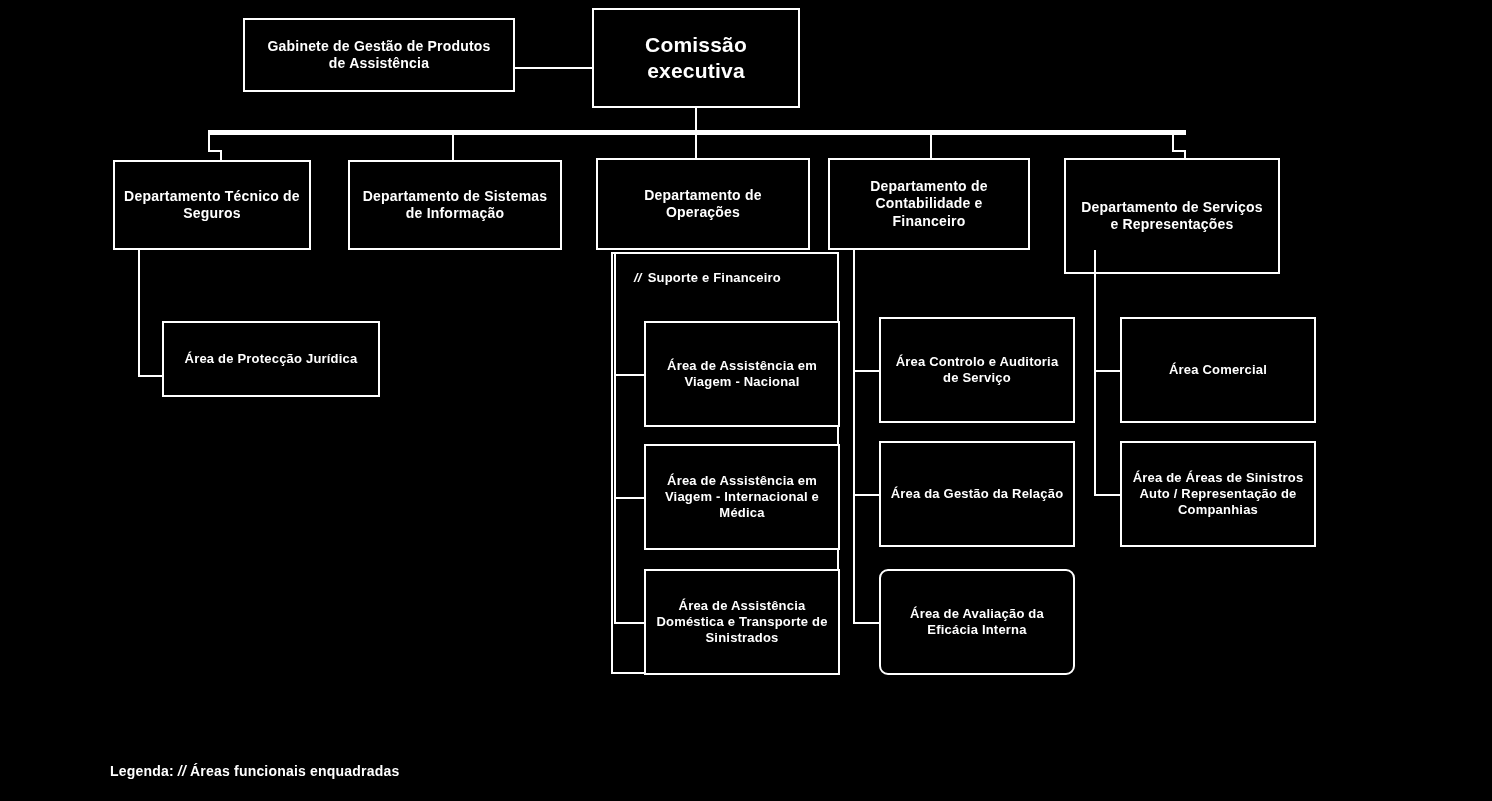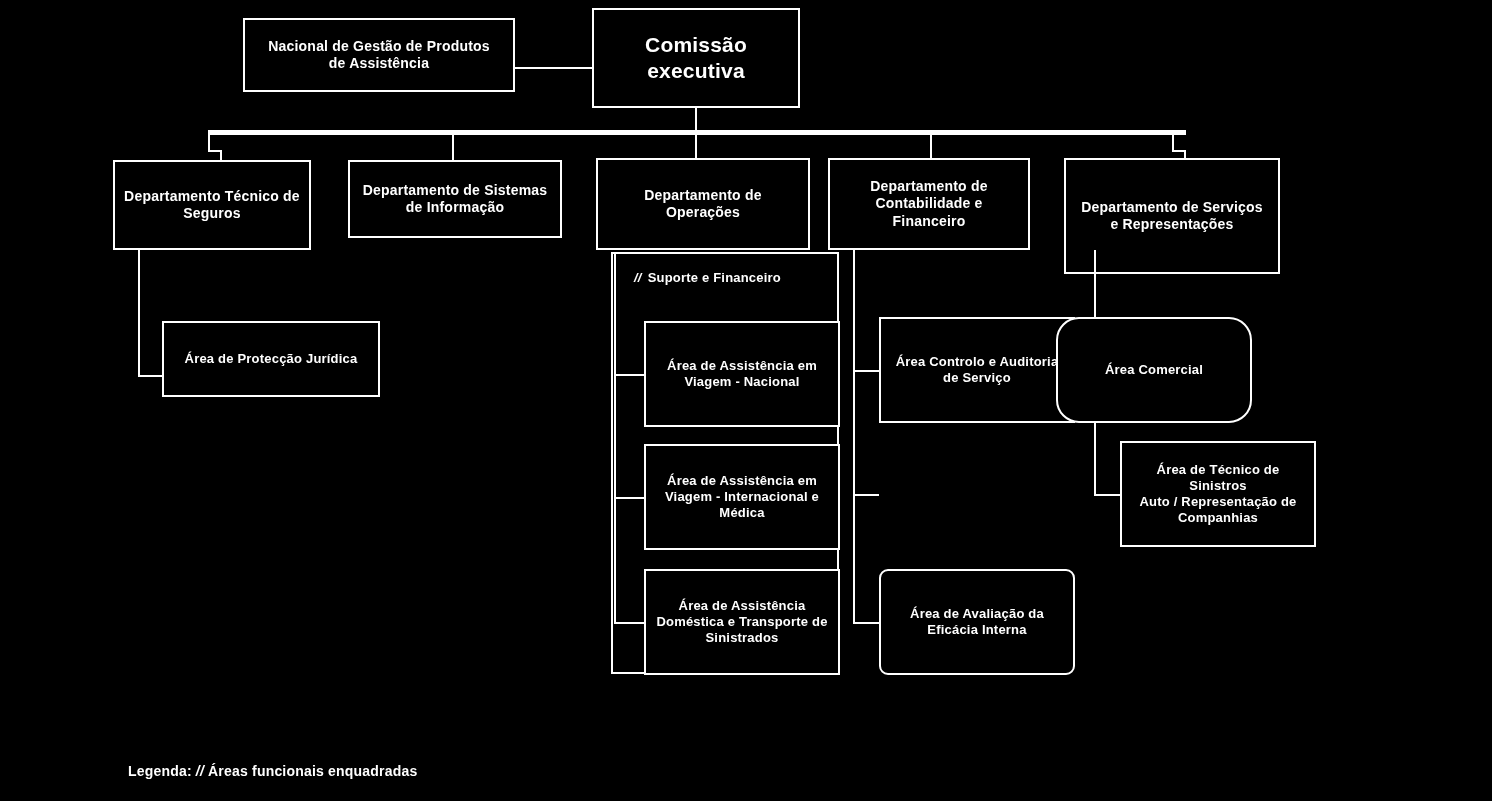--- a/index.html
+++ b/index.html
@@ -115,21 +115,21 @@
 <body>
 
 <div id="canvas">
 
   <div class="node lvl-top" style="left:592px; top:8px; width:208px; height:100px;">
     <span class="label">Comissão
 executiva</span>
   </div>
 
   <div class="node lvl-staff" style="left:243px; top:18px; width:272px; height:74px;">
-    <span class="label">Nacional de Gestão de Produtos
+    <span class="label">Gabinete de Gestão de Produtos
 de Assistência</span>
   </div>
 
   <div class="conn h" style="left:515px; top:67px; width:77px;"></div>
 
   <div class="conn v" style="left:695px; top:108px; height:24px;"></div>
   <div class="bus" style="left:208px; top:130px; width:978px;"></div>
 
   <div class="conn v" style="left:208px; top:130px; height:22px;"></div>
   <div class="conn h" style="left:208px; top:150px; width:12px;"></div>
@@ -143,21 +143,21 @@
 
   <div class="conn v" style="left:1172px; top:130px; height:22px;"></div>
   <div class="conn h" style="left:1172px; top:150px; width:12px;"></div>
   <div class="conn v" style="left:1184px; top:150px; height:12px;"></div>
 
   <div class="node lvl-dept" style="left:113px; top:160px; width:198px; height:90px;">
     <span class="label">Departamento Técnico de
 Seguros</span>
   </div>
 
-  <div class="node lvl-dept" style="left:348px; top:160px; width:214px; height:78px;">
+  <div class="node lvl-dept" style="left:348px; top:160px; width:214px; height:90px;">
     <span class="label">Departamento de Sistemas
 de Informação</span>
   </div>
 
   <div class="node lvl-dept" style="left:596px; top:158px; width:214px; height:92px;">
     <span class="label">Departamento de
 Operações</span>
   </div>
 
   <div class="node lvl-dept" style="left:828px; top:158px; width:202px; height:92px;">
@@ -208,37 +208,40 @@
   <div class="conn v" style="left:853px; top:250px; height:374px;"></div>
   <div class="conn h" style="left:853px; top:370px; width:26px;"></div>
   <div class="conn h" style="left:853px; top:494px; width:26px;"></div>
   <div class="conn h" style="left:853px; top:622px; width:26px;"></div>
 
   <div class="node lvl-area" style="left:879px; top:317px; width:196px; height:106px;">
     <span class="label">Área Controlo e Auditoria
 de Serviço</span>
   </div>
 
+  <div class="node lvl-area" style="left:879px; top:441px; width:196px; height:106px;">
+    <span class="label">Área da Gestão da Relação</span>
+  </div>
 
   <div class="node lvl-area" style="left:879px; top:569px; width:196px; height:106px;border-radius:9px;">
     <span class="label">Área de Avaliação da
 Eficácia Interna</span>
   </div>
 
   <div class="conn v" style="left:1094px; top:250px; height:246px;"></div>
   <div class="conn h" style="left:1094px; top:370px; width:26px;"></div>
   <div class="conn h" style="left:1094px; top:494px; width:26px;"></div>
 
-  <div class="node lvl-area" style="left:1056px; top:317px; width:196px; height:106px;border-radius:23px;">
+  <div class="node lvl-area" style="left:1120px; top:317px; width:196px; height:106px;">
     <span class="label">Área Comercial</span>
   </div>
 
   <div class="node lvl-area" style="left:1120px; top:441px; width:196px; height:106px;">
-    <span class="label">Área de Técnico de Sinistros
+    <span class="label">Área de Áreas de Sinistros
 Auto / Representação de
 Companhias</span>
   </div>
 
-  <div class="legend" style="left:128px; top:763px;">
+  <div class="legend" style="left:110px; top:763px;">
     <span>Legenda:</span><span class="mark">//</span><span>Áreas funcionais enquadradas</span>
   </div>
 
 </div>
 
 </body></html>

